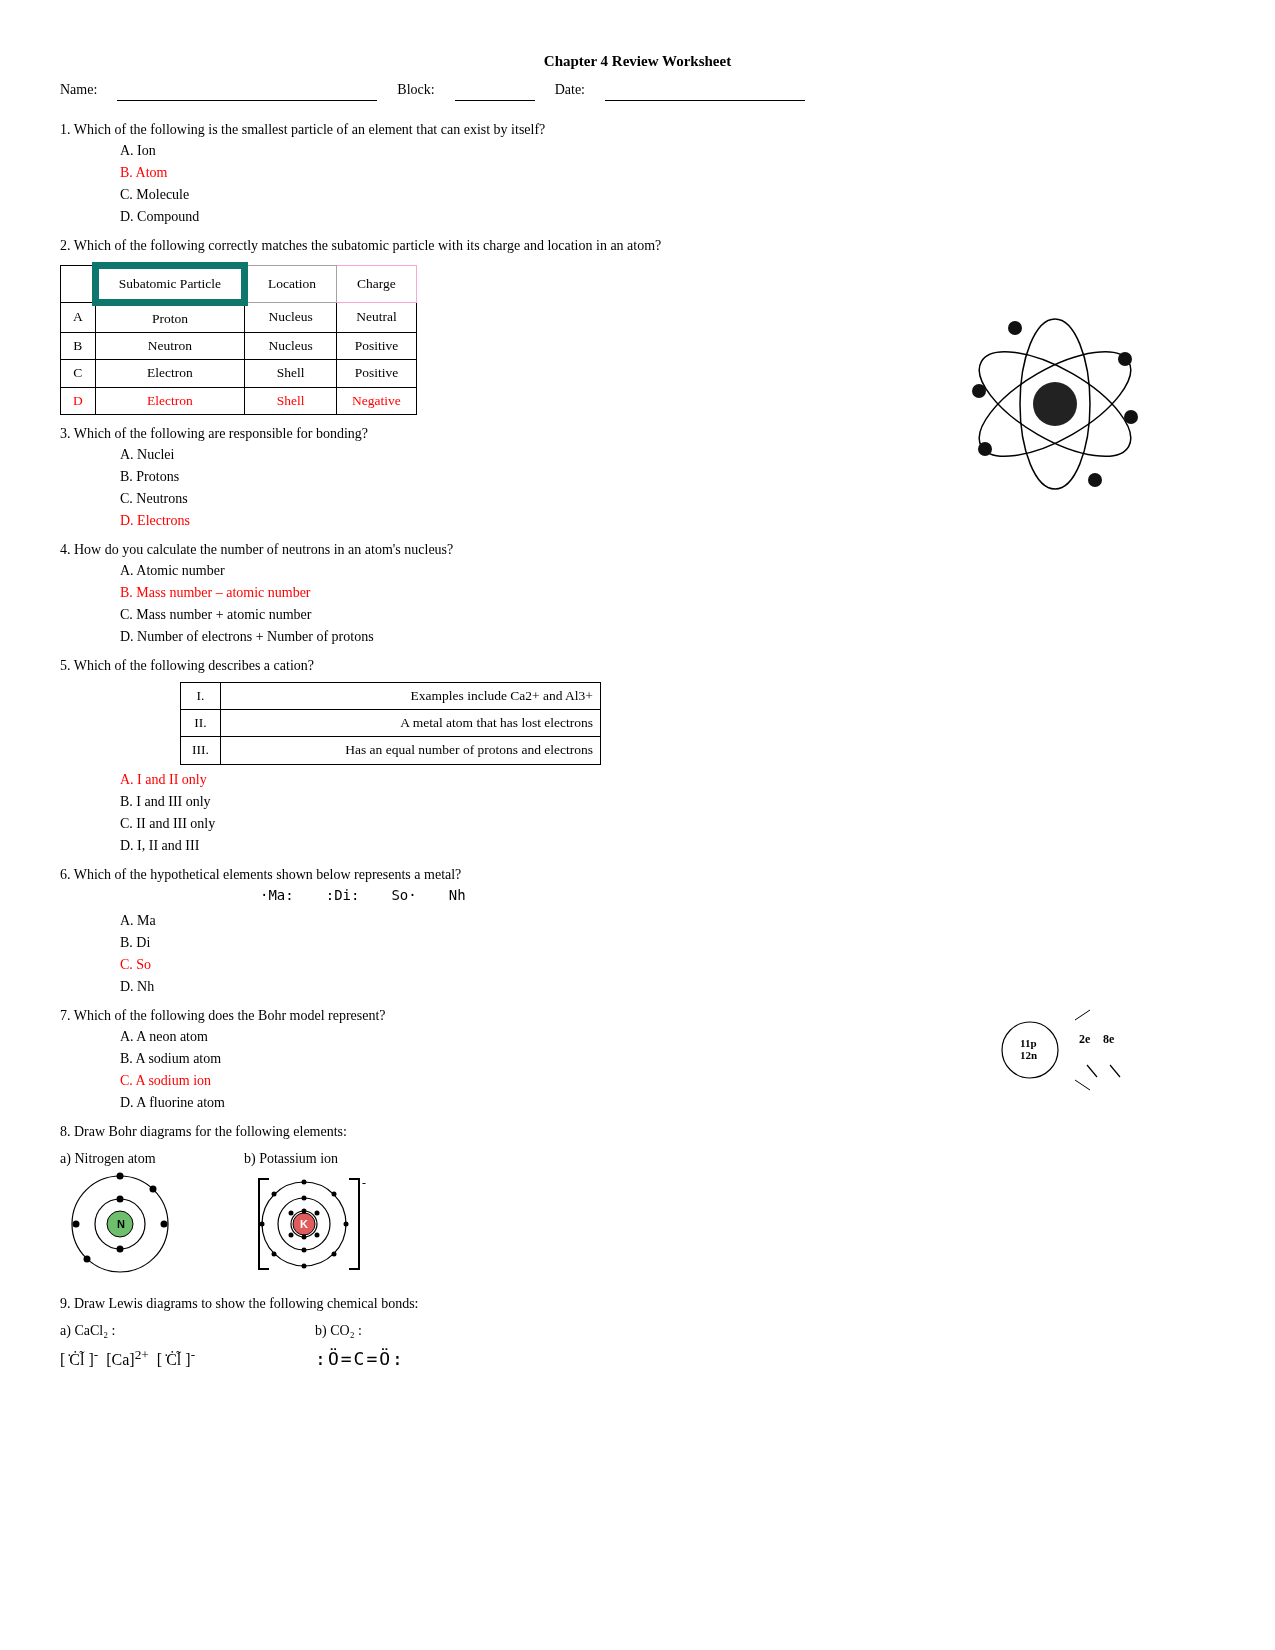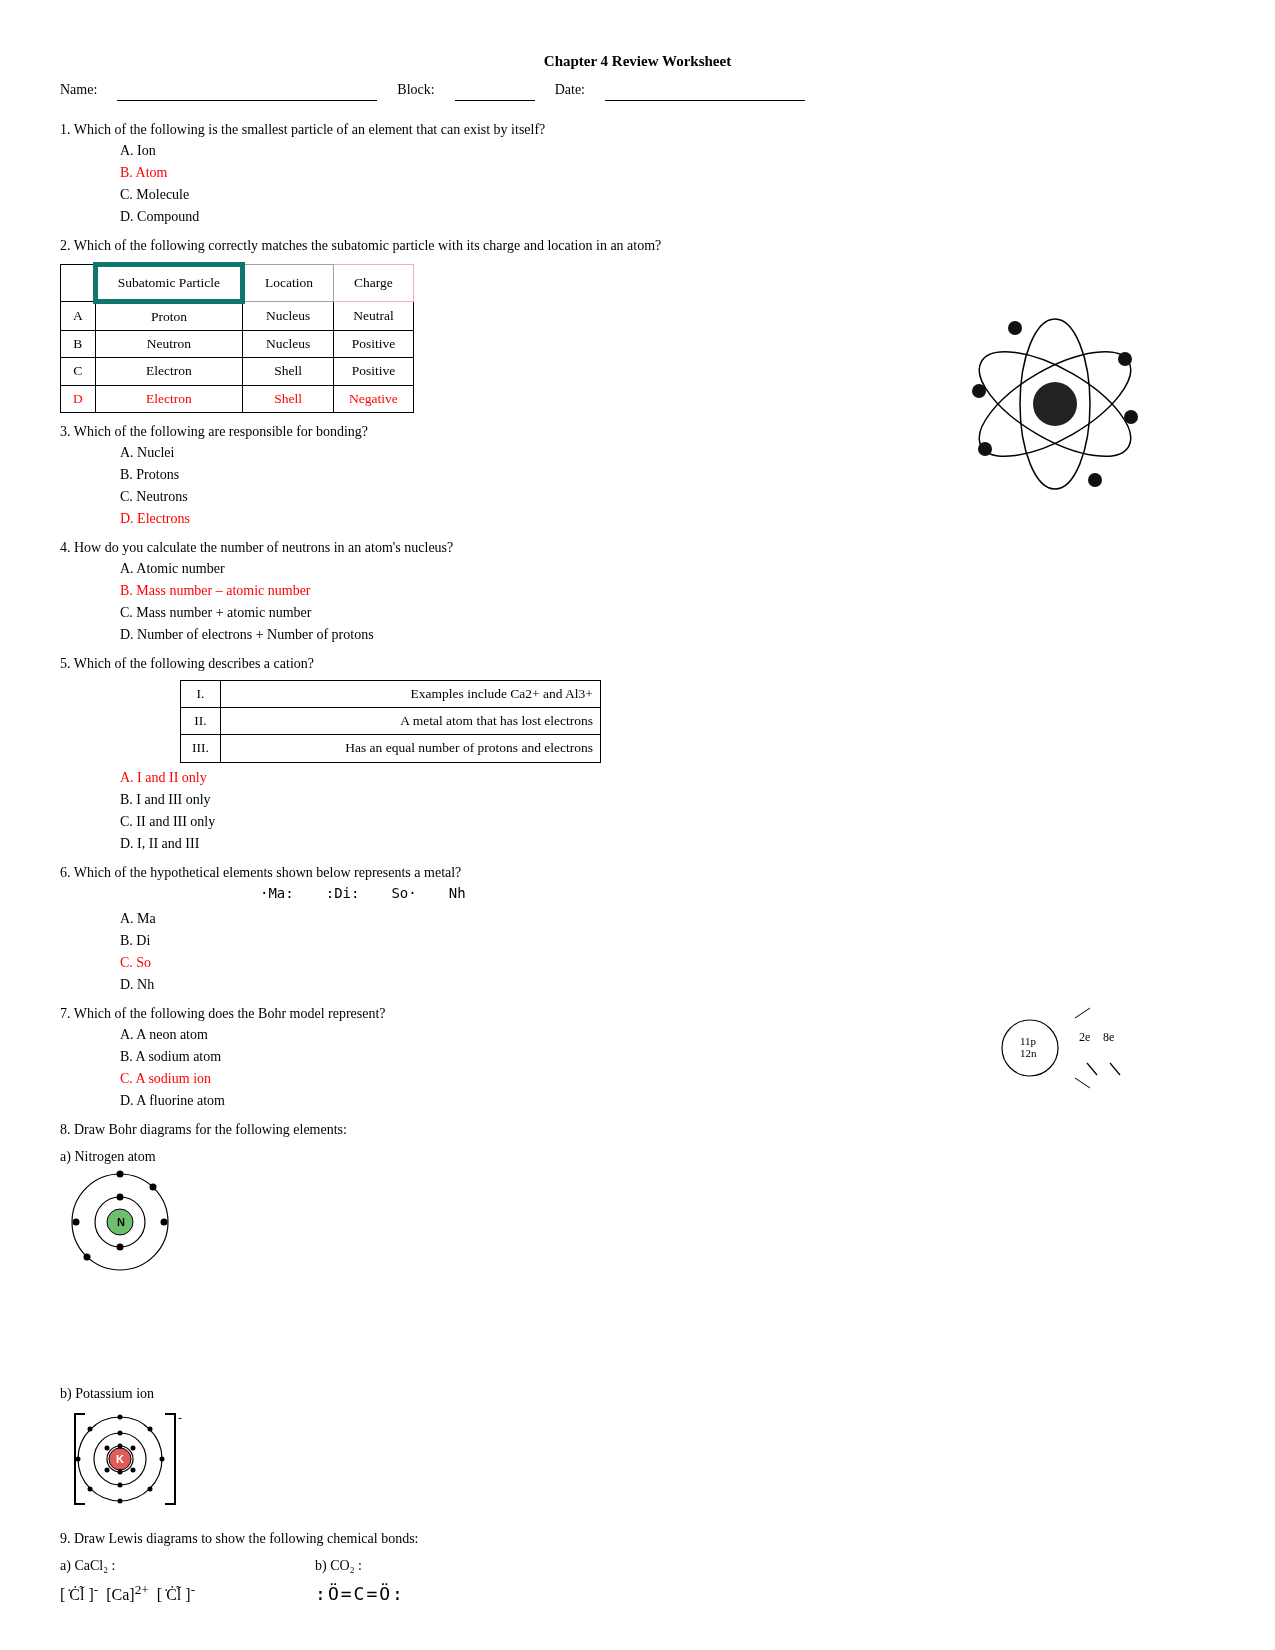--- a/index.html
+++ b/index.html
@@ -106,21 +106,21 @@
     </div>
   </div>
 
   <div class="question">
     <span>2. Which of the following correctly matches the subatomic particle with its charge and location in an atom?</span>
     <div style="margin:4px 0;">
       <table>
         <tbody>
             <tr>
           <td style="width:30px;border:1px solid black;"></td>
-          <td style="font-weight:normal;border:5px solid #0f766e;padding:3px 20px;">Subatomic Particle</td>
+          <td style="font-weight:normal;border:7px solid #0f766e;padding:3px 20px;">Subatomic Particle</td>
           <td style="border:1px solid #a3a3a3;padding:3px 20px;">Location</td>
           <td style="border:1px solid #f9a8d4;padding:8px 20px;">Charge</td>
         </tr>
         <tr>
           <td>A</td>
               <td>Proton</td>
               <td>Nucleus</td>
               <td>Neutral</td>
         </tr>
         <tr>
@@ -208,21 +208,21 @@
       <div>A.  Ma</div>
       <div>B.  Di</div>
       <div class="red">C. So</div>
       <div>D. Nh</div>
     </div>
   </div>
 
   <div class="question" style="position:relative;">
     <span>7. Which of the following does the Bohr model represent?</span>
     
-    <div style="position:absolute; right:80px; top:0px;">
+    <div style="position:absolute; right:80px; top:0px;font-weight:bold;">
       <svg width="160" height="90" viewBox="0 0 160 90">
 
         <circle cx="55" cy="45" r="28" fill="none" stroke="black" stroke-width="1.2"></circle>
 
         <text x="45" y="42" font-family="Times New Roman" font-size="11">11p</text>
         <text x="45" y="54" font-family="Times New Roman" font-size="11">12n</text>
 
         <line x1="100" y1="15" x2="115" y2="5" stroke="black" stroke-width="1"></line>
         <line x1="100" y1="75" x2="115" y2="85" stroke="black" stroke-width="1"></line>
 
@@ -237,21 +237,21 @@
     <div class="options">
       <div>A. A neon atom</div>
       <div>B. A sodium atom</div>
       <div class="red">C. A sodium ion</div>
       <div>D. A fluorine atom</div>
     </div>
   </div>
 
   <div class="question">
     <span>8. Draw Bohr diagrams for the following elements:</span>
-    <div style="display:flex; gap:100px; margin-top:6px; align-items:flex-start;flex-direction:column;">
+    <div style="display:flex; gap:64px; margin-top:6px; align-items:flex-start;">
       <div>
         <div>a) Nitrogen atom</div>
         
         <svg width="120" height="110" viewBox="0 0 120 110">
 
           <circle cx="60" cy="55" r="48" fill="none" stroke="black" stroke-width="1.2"></circle>
 
           <circle cx="60" cy="55" r="25" fill="none" stroke="black" stroke-width="1.2"></circle>
 
           <circle cx="60" cy="55" r="13" fill="#6dbf6d" stroke="black" stroke-width="1"></circle>

